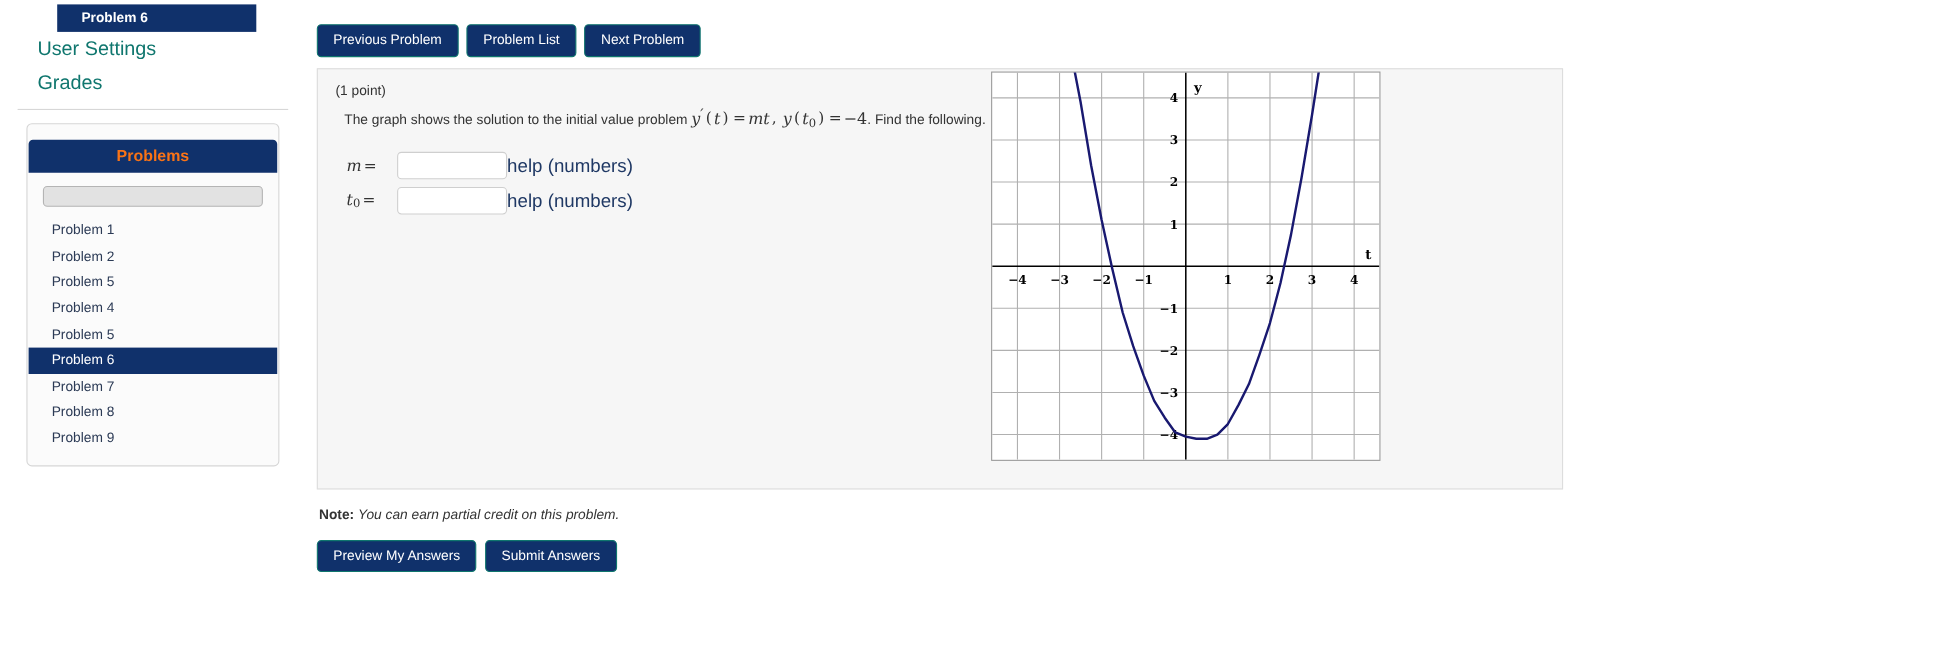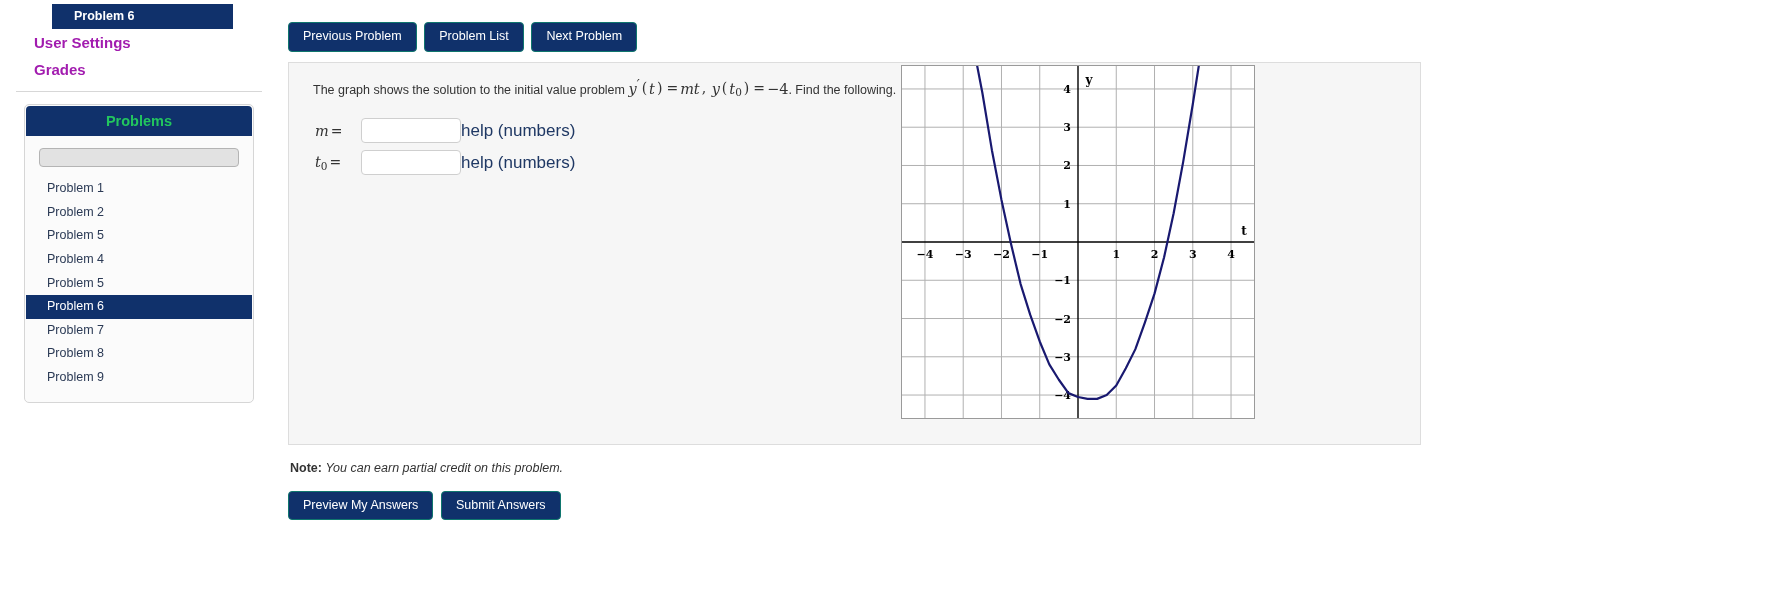--- a/index.html
+++ b/index.html
@@ -29,43 +29,42 @@
     background: #10316b;
     color: #ffffff;
     font-size: 12.5px;
     font-weight: bold;
     padding: 5px 0 5px 22px;
     line-height: 1.2;
   }
   .nav-link {
     display: block;
     padding: 5px 0 5px 18px;
-    color: #a21caf;
-    font-size: 15px;
+    color: #0f766e;
+    font-size: 18px;
     text-decoration: none;
     cursor: pointer;
-    font-weight: bold;
   }
 
   .panel {
     margin: 12px 8px 0 8px;
     border: 1px solid #d6d6d6;
     border-radius: 5px;
     background: #fbfbfb;
     padding: 0 0 12px 0;
   }
   .panel-header {
     background: #10316b;
-    color: #22c55e;
+    color: #f97316;
     font-weight: bold;
     font-size: 14.5px;
     text-align: center;
     padding: 7px 0;
     border-radius: 4px 4px 0 0;
-    margin: 1px 1px 0 1px;
+    margin: 14px 1px 0 1px;
   }
   .panel-search-wrap { padding: 12px 14px 4px 14px; }
   .panel-search {
     width: 100%;
     height: 19px;
     border: 1px solid #b4b4b4;
     border-radius: 4px;
     background: #e2e2e2;
     padding: 0 6px;
     font-family: "Liberation Sans", sans-serif;
@@ -206,20 +205,21 @@
   <div class="main">
 
     <div class="btn-row">
       <button class="btn">Previous Problem</button>
       <button class="btn">Problem List</button>
       <button class="btn">Next Problem</button>
     </div>
 
     <div class="problem-box">
 
+      <div class="point-line">(1 point)</div>
 
       <div class="statement">
         <span>The graph shows the solution to the initial value problem </span><span class="mi">y</span><span class="prime">′</span><span class="mo">(</span><span class="mi">t</span><span class="mo">)</span><span class="mo">=</span><span class="mi">mt</span><span class="mo">,</span> <span class="mi">y</span><span class="mo">(</span><span class="mi">t</span><span class="sub">0</span><span class="mo">)</span><span class="mo">=</span><span class="mn">−4</span><span>.</span><span> Find the following.</span>
       </div>
 
       <div class="answer-rows">
 
         <div class="ans-row">
           <div class="ans-label"><span class="mi">m</span><span class="mo">=</span></div>
           <input class="ans-input small" type="text" style="">

